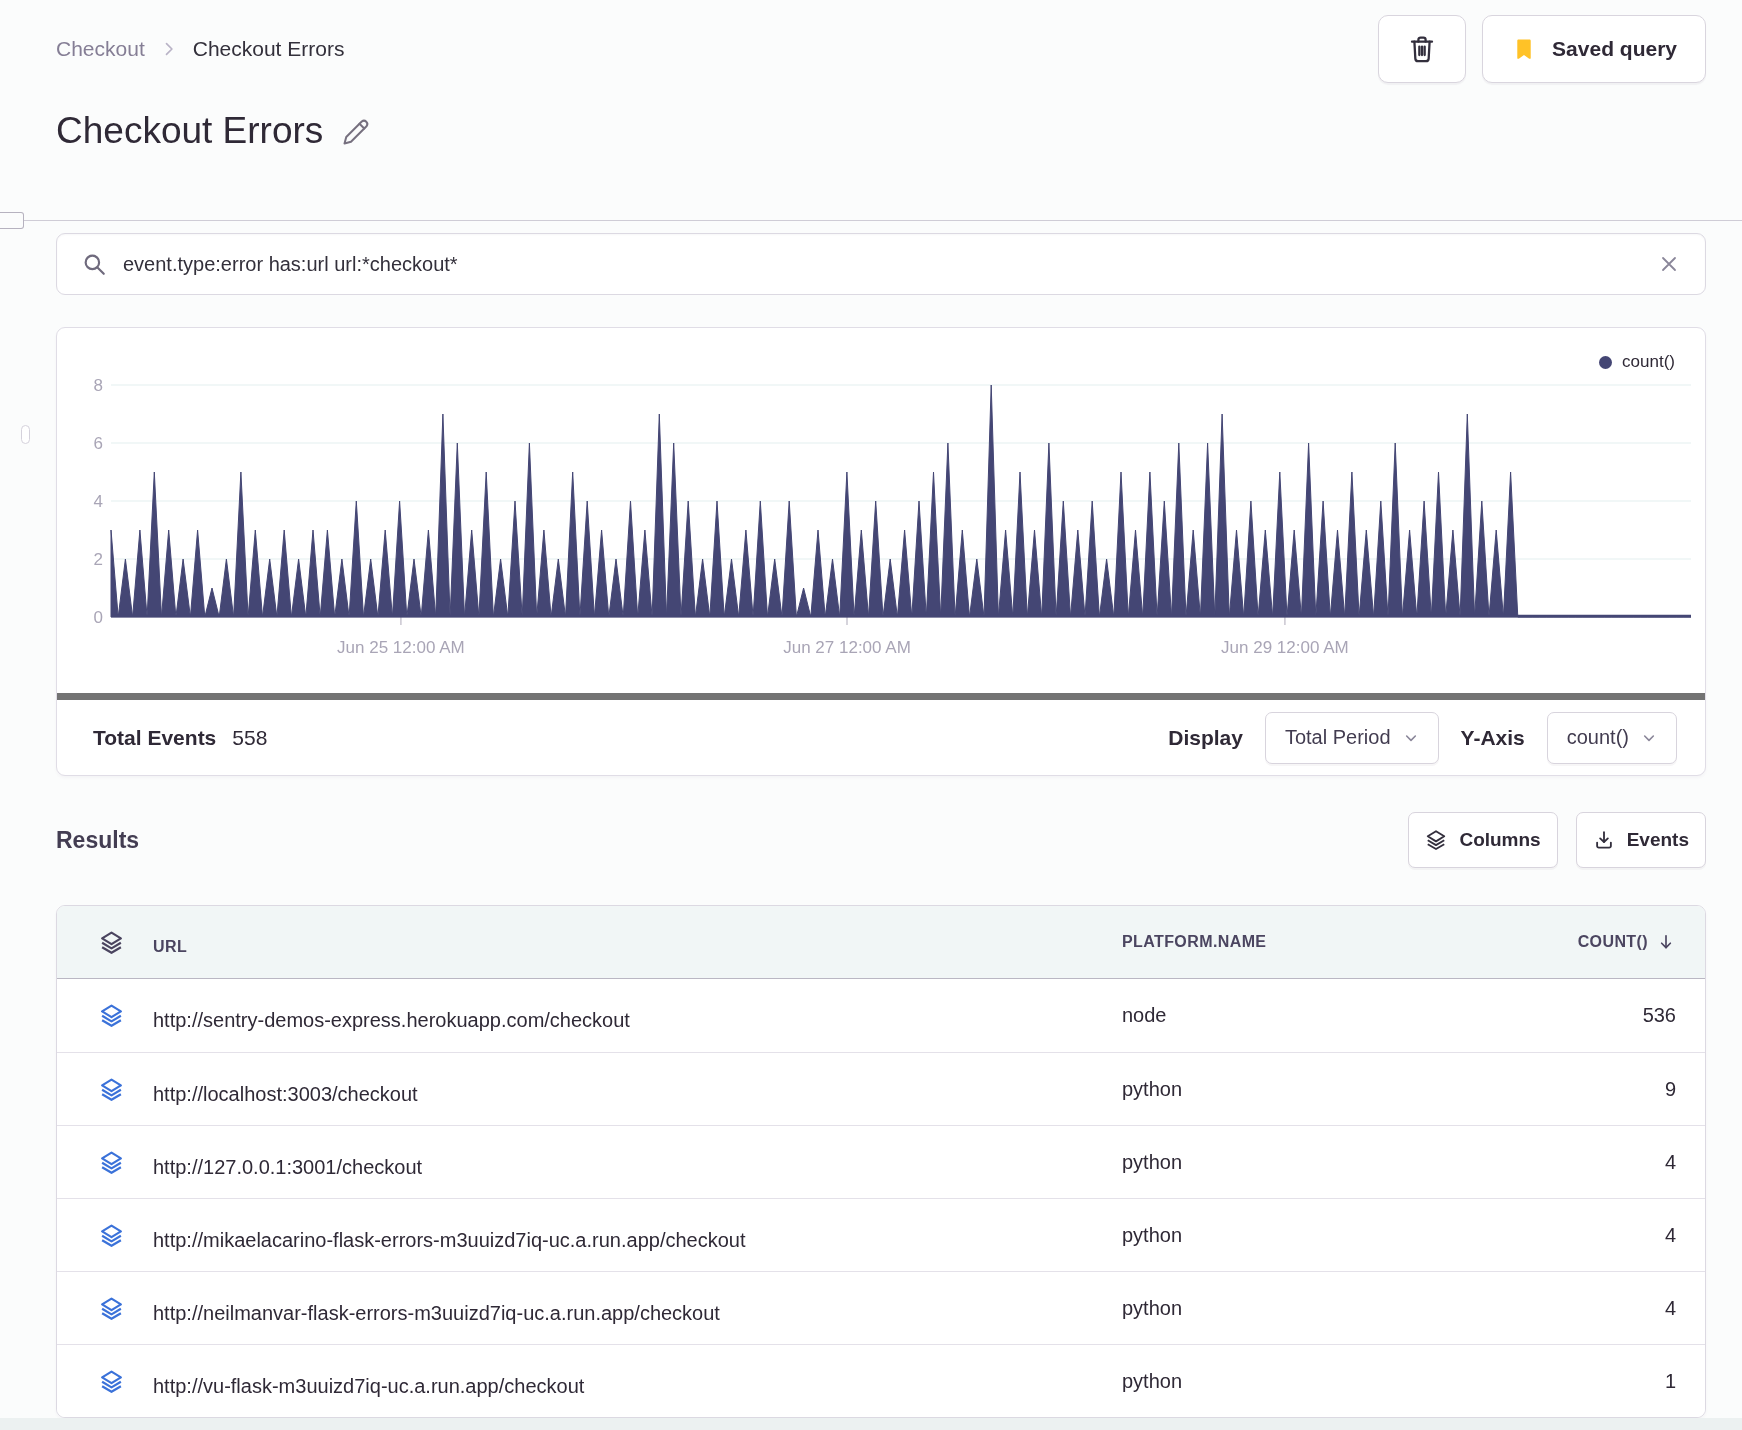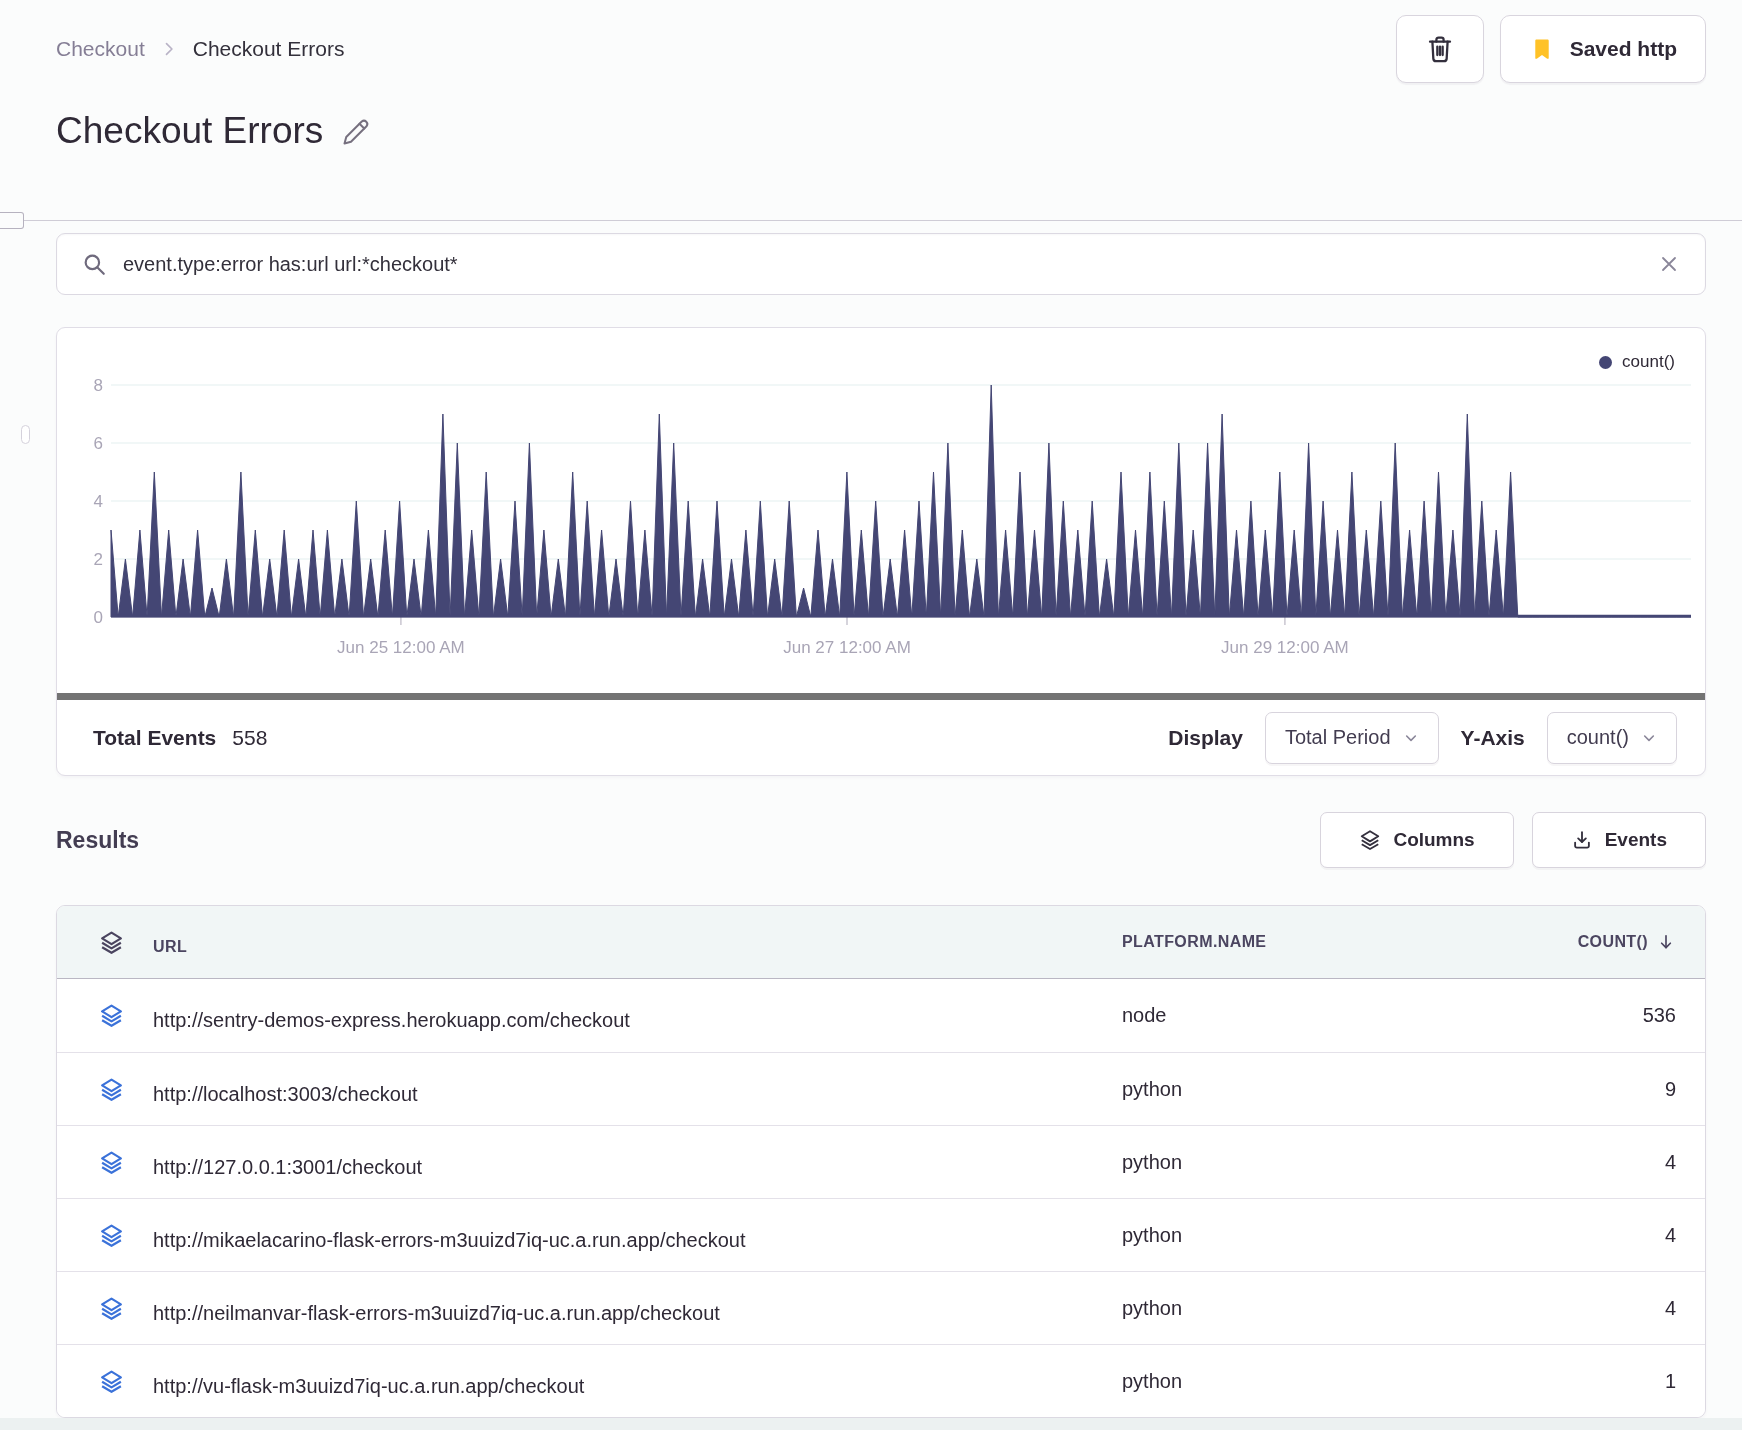--- a/index.html
+++ b/index.html
@@ -64,21 +64,21 @@
   .ctrl-label { font-size:21px; font-weight:700; color:#2f2936; }
   .dropdown { height:52px; padding:0 19px; background:#fff; border:1px solid #d8d4dd;
               border-radius:7px; box-shadow:0 2px 0 rgba(45,35,60,.04);
               display:flex; align-items:center; gap:12px; font-size:20px; color:#423c50; cursor:pointer; }
 
   
   .results-row { position:absolute; top:812px; left:56px; right:36px; height:56px;
                  display:flex; justify-content:space-between; align-items:center; }
   .results-title { font-size:23px; font-weight:700; color:#433d52; }
   .results-buttons { display:flex; gap:18px; }
-  .tool-btn { height:56px; padding:0 38px; gap:12px; font-size:19px; font-weight:700; color:#2f2936;
+  .tool-btn { height:56px; padding:0 16px; gap:12px; font-size:19px; font-weight:700; color:#2f2936;
               background:#fff; border:1px solid #d8d4dd; border-radius:7px;
               box-shadow:0 2px 0 rgba(45,35,60,.04); display:flex; align-items:center; cursor:pointer; }
 
   
   .table-panel { position:absolute; top:905px; left:56px; width:1650px; height:513px;
                  background:#fff; border:1px solid #dcd9e2; border-radius:9px; overflow:hidden;
                  box-shadow:0 2px 3px rgba(70,60,90,.04); }
   .thead { height:73px; background:#f1f6f6; border-bottom:1px solid #bab7c3;
            display:flex; align-items:center; padding-right:29px; }
   .trow { height:73px; display:flex; align-items:center; padding-right:29px;
@@ -116,21 +116,21 @@
           <path d="M10 10.2v6.3M12 10.2v6.3M14 10.2v6.3"></path>
         </svg>
       </span>
     </button>
     <button class="btn saved-btn">
       <span>
         <svg width="26" height="26" viewBox="0 0 24 24" fill="#ffc227">
             <path d="M7 3.2h10c.7 0 1.2.5 1.2 1.2v15.8c0 .7-.8 1.1-1.4.7L12 17.6l-4.8 3.3c-.6.4-1.4 0-1.4-.7V4.4c0-.7.5-1.2 1.2-1.2z"></path>
           </svg>
       </span>
-      <span>Saved http</span>
+      <span>Saved query</span>
     </button>
   </div>
 </div>
 
 <div class="title-row">
   <h1 class="page-title">Checkout Errors</h1>
   <button class="edit-btn">
     <span>
       <svg width="30" height="30" viewBox="0 0 24 24" fill="none" stroke="#76707f" stroke-width="1.6" stroke-linecap="round" stroke-linejoin="round">
         <path d="M16.6 4.4a2.7 2.7 0 0 1 3.8 3.8L8 20.6 2.8 22l1.4-5.2z"></path>

